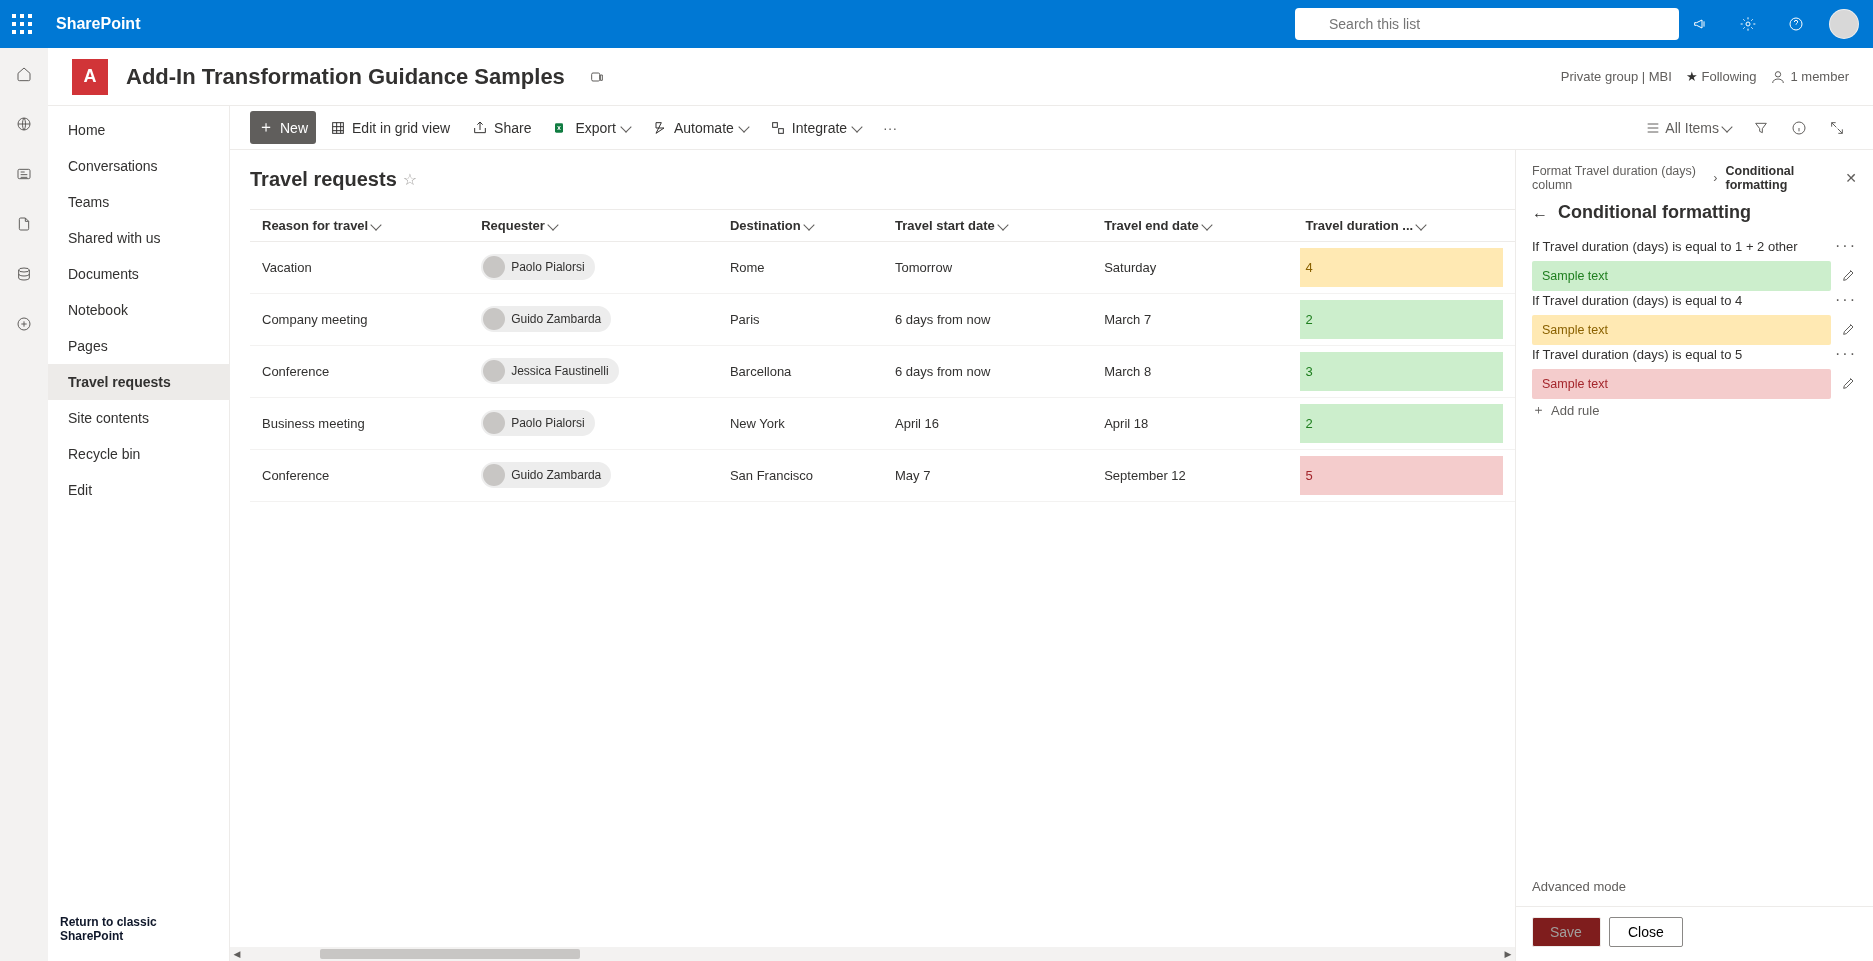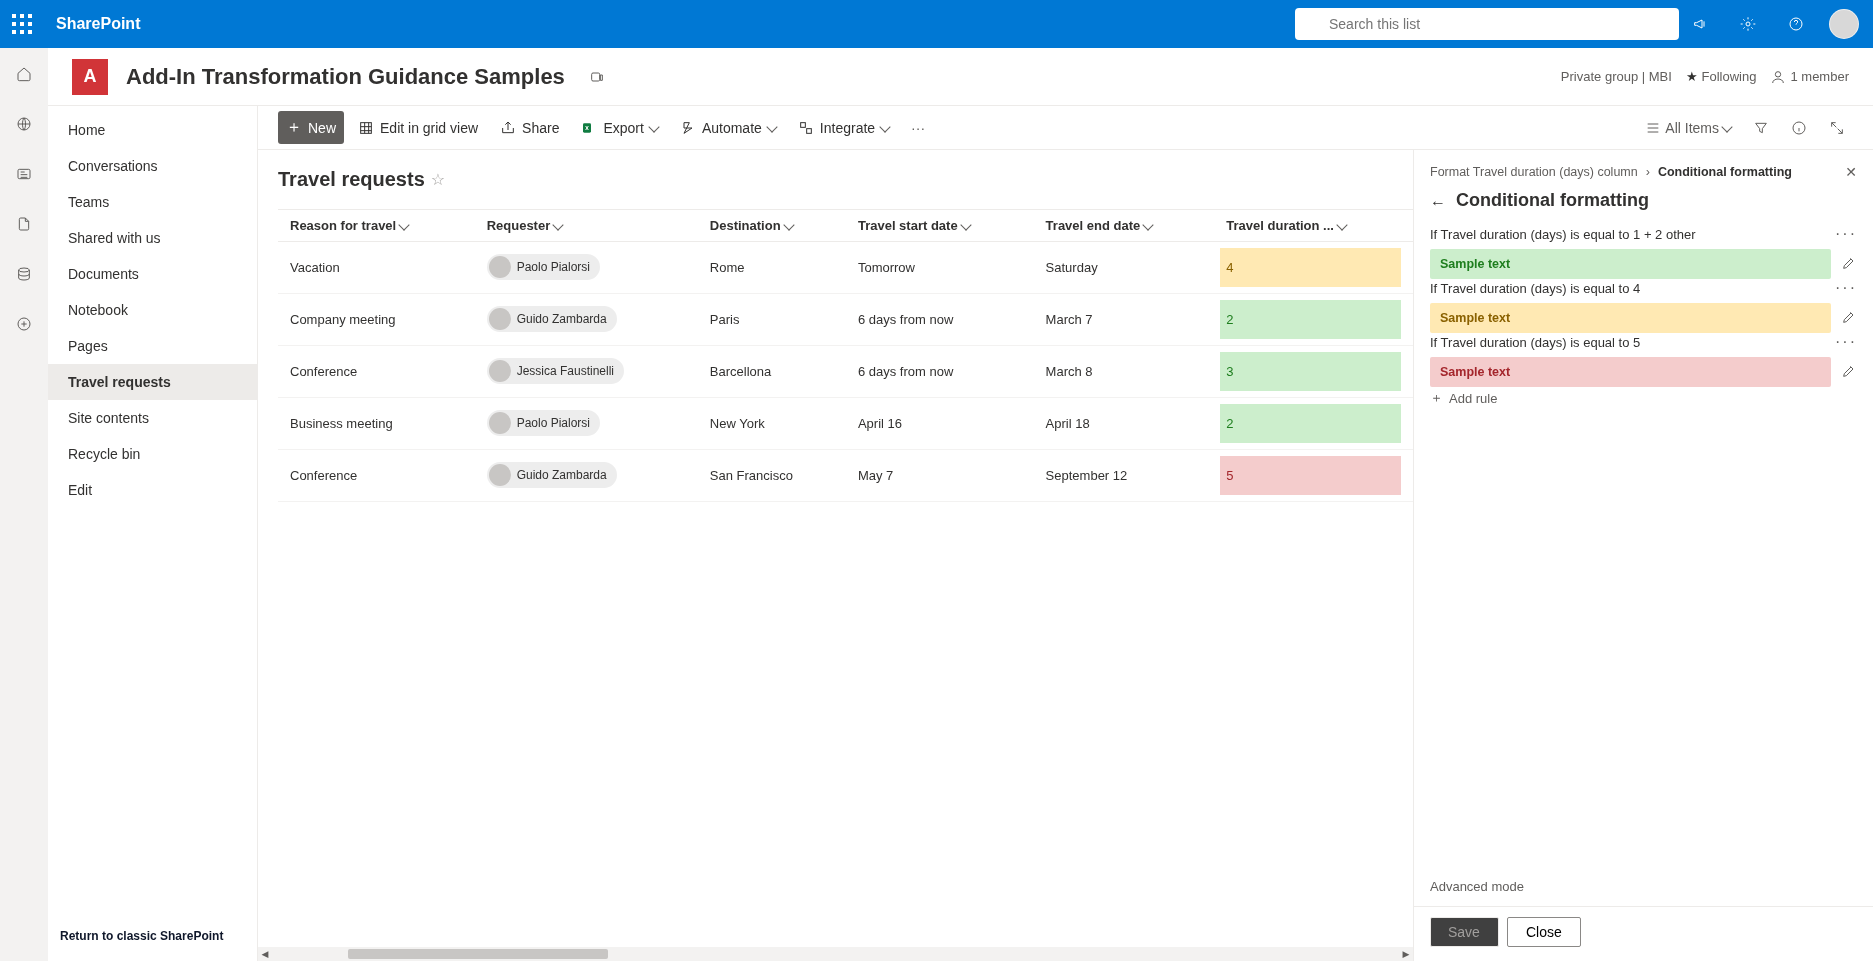--- a/index.html
+++ b/index.html
@@ -27,21 +27,21 @@
 
   
   .site-header { height: 58px; display: flex; align-items: center; padding: 0 24px; gap: 18px; border-bottom: 1px solid #edebe9; }
   .site-logo { width: 36px; height: 36px; background: #d13438; color: #fff; font-weight: 600; display: flex; align-items: center; justify-content: center; font-size: 18px; }
   .site-title { font-size: 22px; font-weight: 600; display: flex; align-items: center; gap: 24px; }
   .site-header-right { margin-left: auto; display: flex; align-items: center; gap: 14px; font-size: 13px; color: #605e5c; }
   .star-fill { color: #323130; }
 
   
   .body-row { display: flex; flex: 1; overflow: hidden; }
-  .nav-pane { width: 210px; border-right: 1px solid #edebe9; padding: 6px 0; overflow-y: auto; display: flex; flex-direction: column; }
+  .nav-pane { width: 182px; border-right: 1px solid #edebe9; padding: 6px 0; overflow-y: auto; display: flex; flex-direction: column; }
   .nav-item { padding: 10px 20px; cursor: pointer; font-size: 14px; color: #323130; }
   .nav-item.selected { background: #edebe9; font-weight: 600; }
   .nav-footer { margin-top: auto; padding: 12px 12px; font-size: 12px; font-weight: 600; color: #0f172a; cursor: pointer; }
 
   .main-area { flex: 1; display: flex; flex-direction: column; overflow: hidden; }
 
   
   .cmd-bar { display: flex; align-items: center; gap: 6px; height: 44px; padding: 0 20px; border-bottom: 1px solid #edebe9; }
   .cmd-btn { display: flex; align-items: center; gap: 6px; padding: 6px 8px; border-radius: 3px; font-size: 14px; cursor: pointer; }
   .cmd-btn.primary { background: #605e5c; color: #fff; }
@@ -68,44 +68,44 @@
   .dur-4 { background: #ffe9b3; color: #8a6100; }
   .dur-5 { background: #f4cccc; color: #a4262c; }
 
   
   .hscroll { position: absolute; bottom: 0; left: 0; right: 0; height: 14px; background: #f3f2f1; }
   .hscroll .thumb { position: absolute; left: 90px; width: 260px; top: 2px; bottom: 2px; background: #c8c6c4; border-radius: 2px; }
   .hscroll .arrow-left, .hscroll .arrow-right { position: absolute; top: 0; width: 14px; height: 14px; display: flex; align-items: center; justify-content: center; color: #605e5c; font-size: 9px; }
   .hscroll .arrow-left { left: 0; } .hscroll .arrow-right { right: 0; }
 
   
-  .panel { width: 460px; border-left: 1px solid #edebe9; display: flex; flex-direction: column; }
+  .panel { width: 358px; border-left: 1px solid #edebe9; display: flex; flex-direction: column; }
   .panel-bread { display: flex; align-items: center; gap: 8px; padding: 14px 16px 0; font-size: 12.5px; }
   .panel-bread .crumb1 { color: #605e5c; cursor: pointer; }
   .panel-bread .crumb2 { font-weight: 600; }
   .panel-close { margin-left: auto; cursor: pointer; color: #605e5c; font-size: 14px; }
   .panel-title-row { display: flex; align-items: center; gap: 10px; padding: 10px 16px 14px; }
   .panel-title { font-size: 18px; font-weight: 600; }
   .back-arrow { cursor: pointer; font-size: 16px; color: #323130; }
   .panel-body { flex: 1; overflow-y: auto; padding: 0 16px; }
   .rule-block { }
   .rule-head { display: flex; align-items: center; font-size: 13px; color: #323130; margin-bottom: 6px; }
   .rule-more { margin-left: auto; cursor: pointer; color: #605e5c; font-size: 16px; letter-spacing: 2px; }
   .rule-sample-row { display: flex; align-items: center; gap: 10px; }
-  .rule-sample { flex: 1; padding: 8px 10px; font-size: 12.5px; border-radius: 2px; font-weight: bold; }
+  .rule-sample { flex: 1; padding: 8px 10px; font-size: 12.5px; border-radius: 2px; }
   .rule-sample.green { background: #cceecc; color: #1e7e1e; }
   .rule-sample.amber { background: #ffe9b3; color: #8a6100; }
   .rule-sample.red   { background: #f4cccc; color: #a4262c; }
   .edit-pencil { cursor: pointer; color: #605e5c; }
   .add-rule { display: flex; align-items: center; gap: 6px; font-size: 13px; color: #605e5c; cursor: pointer; padding: 2px 0 20px; }
   .panel-footer { border-top: 1px solid #edebe9; padding: 10px 16px 14px; }
   .adv-mode { font-size: 13px; color: #605e5c; cursor: pointer; padding: 0 16px 12px; }
   .btn-row { display: flex; gap: 8px; }
   .btn { padding: 6px 18px; font-size: 14px; border: 1px solid #8a8886; border-radius: 2px; background: #fff; cursor: pointer; }
-  .btn.disabled { color: #a19f9d; border-color: #edebe9; cursor: default; background: #404040; padding-left: 17px; }
+  .btn.disabled { color: #a19f9d; border-color: #edebe9; cursor: default; background: #7f1d1d; padding-left: 17px; }
 
   svg.icn { width: 16px; height: 16px; stroke: currentColor; fill: none; stroke-width: 1.5; }
   .chev-down { display: inline-block; width: 8px; height: 8px; border-right: 1.5px solid #605e5c; border-bottom: 1.5px solid #605e5c; transform: rotate(45deg); margin-bottom: 2px; }
 </style>
 </head>
 <body>
 
 <div class="suite-bar">
   <div class="suite-left">
     <div class="waffle">

